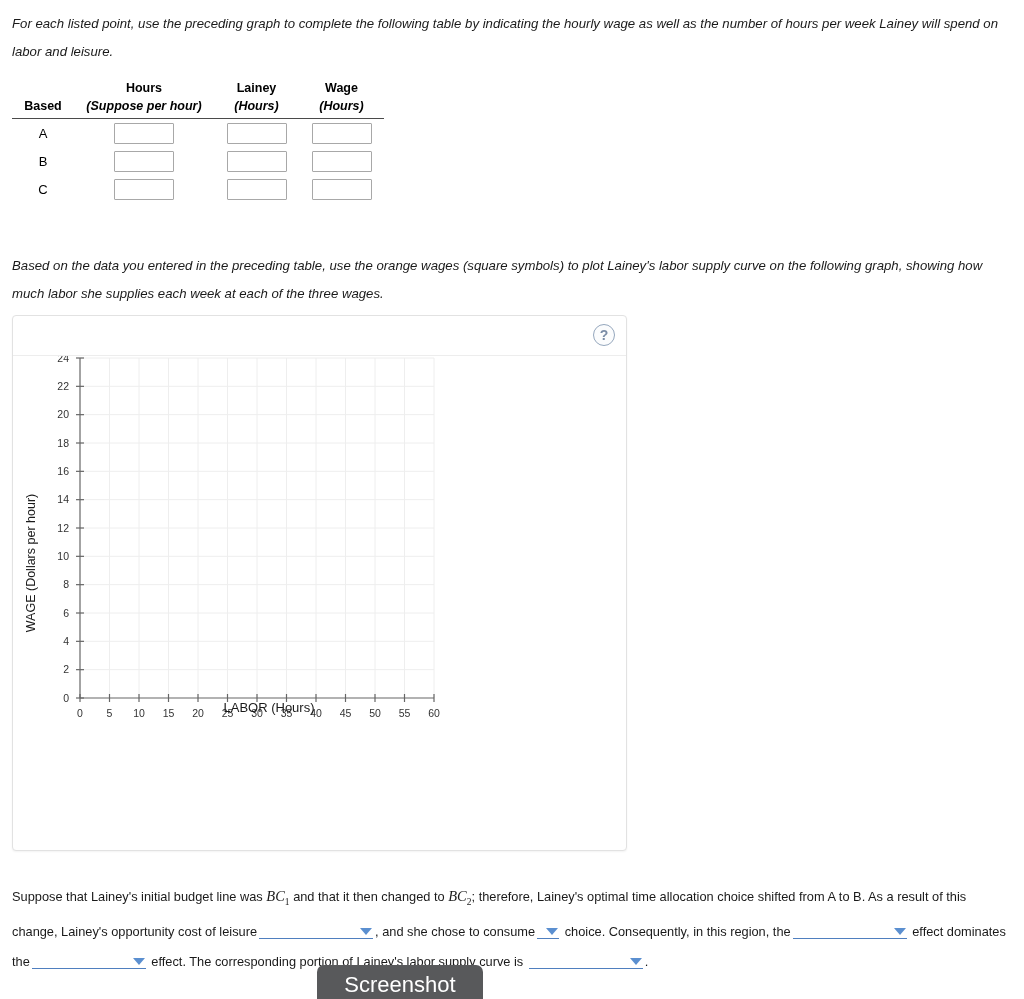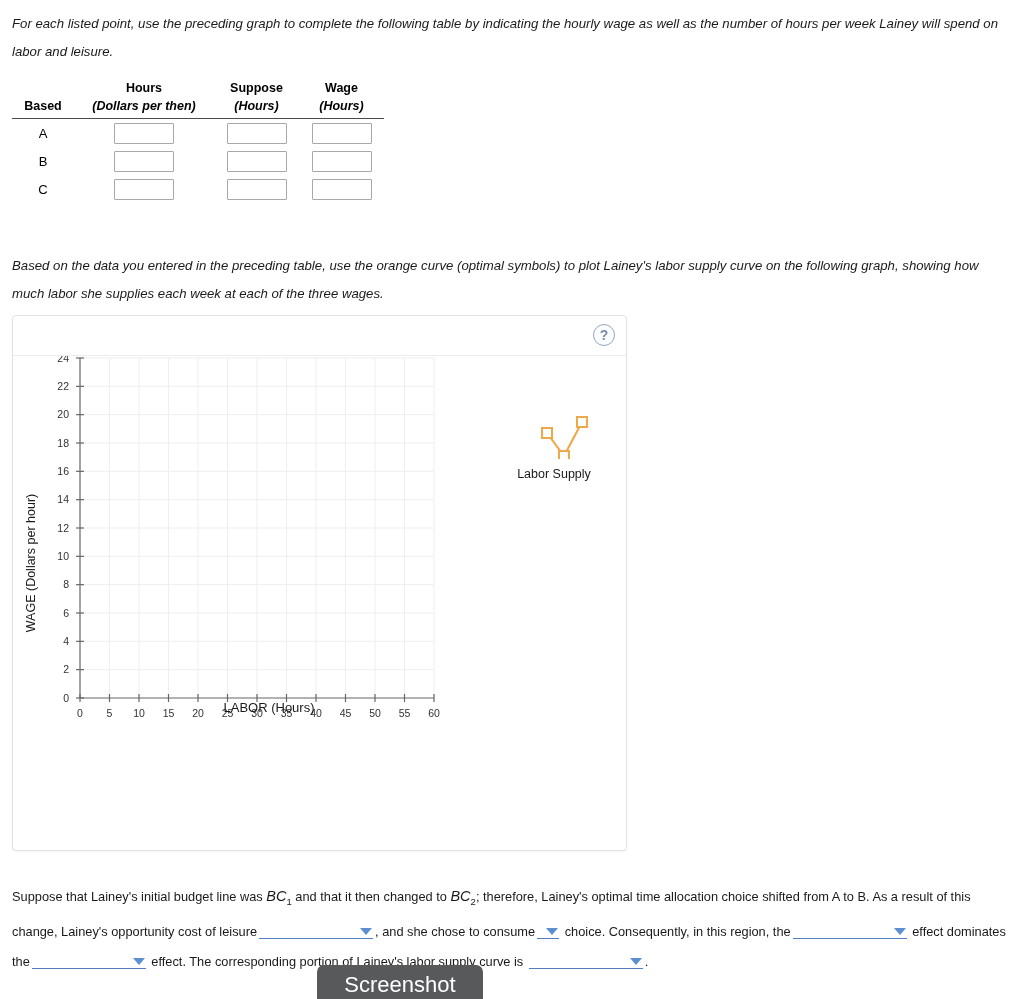--- a/index.html
+++ b/index.html
@@ -143,21 +143,21 @@
   #closing {
     position: absolute;
     left: 12px;
     top: 881px;
     width: 1000px;
     font-size: 12.8px;
     line-height: 30px;
     color: #1a1a1a;
   }
   .mathvar {
-    font-family: Liberation Sans, sans-serif;
+    font-family: Liberation Serif, serif;
     font-style: italic;
     font-size: 14.5px;
   }
   .mathvar sub {
     font-size: 9.5px;
     font-style: normal;
   }
   .dropdown {
     display: inline-block;
     position: relative;
@@ -199,27 +199,27 @@
 </head>
 <body>
 
 <div id="prompt-1" class="prompt">For each listed point, use the preceding graph to complete the following table by indicating the hourly wage as well as the number of hours per week Lainey will spend on labor and leisure.</div>
 
 <table id="wage-table">
   <thead>
     <tr class="hdr-row">
       <th class="col-point"></th>
       <th class="col-wage">Hours</th>
-      <th class="col-leis">Suppose</th>
+      <th class="col-leis">Lainey</th>
       <th class="col-labor">Wage</th>
     </tr>
     <tr class="unit-row">
       <th class="col-point">Based</th>
       <th class="col-wage">
-        <span class="unit">(Dollars per then)</span>
+        <span class="unit">(Suppose per hour)</span>
       </th>
       <th class="col-leis">
         <span class="unit">(Hours)</span>
       </th>
       <th class="col-labor">
         <span class="unit">(Hours)</span>
       </th>
     </tr>
   </thead>
   <tbody>
@@ -237,21 +237,21 @@
     </tr>
     <tr>
       <td class="point-cell">C</td>
       <td><input class="cellbox" type="text" value="" style=""></td>
       <td><input class="cellbox" type="text" value="" style=""></td>
       <td><input class="cellbox" type="text" value="" style=""></td>
     </tr>
   </tbody>
 </table>
 
-<div id="prompt-2" class="prompt">Based on the data you entered in the preceding table, use the orange curve (optimal symbols) to plot Lainey's labor supply curve on the following graph, showing how much labor she supplies each week at each of the three wages.</div>
+<div id="prompt-2" class="prompt">Based on the data you entered in the preceding table, use the orange wages (square symbols) to plot Lainey's labor supply curve on the following graph, showing how much labor she supplies each week at each of the three wages.</div>
 
 <div id="graph-panel">
   <div id="panel-header">
     <div id="help-button">?</div>
   </div>
 
   <svg id="plot-svg" width="613" height="400">
     <g id="grid-lines">
         <line x1="96.5" y1="2" x2="96.5" y2="342" stroke="#eeeeee" stroke-width="1"></line>
         <line x1="126" y1="2" x2="126" y2="342" stroke="#eeeeee" stroke-width="1"></line>
@@ -333,29 +333,20 @@
         <text x="303" y="361" text-anchor="middle" font-family="Liberation Sans, sans-serif" font-size="10.5" fill="#333">40</text>
         <text x="332.5" y="361" text-anchor="middle" font-family="Liberation Sans, sans-serif" font-size="10.5" fill="#333">45</text>
         <text x="362" y="361" text-anchor="middle" font-family="Liberation Sans, sans-serif" font-size="10.5" fill="#333">50</text>
         <text x="391.5" y="361" text-anchor="middle" font-family="Liberation Sans, sans-serif" font-size="10.5" fill="#333">55</text>
         <text x="421" y="361" text-anchor="middle" font-family="Liberation Sans, sans-serif" font-size="10.5" fill="#333">60</text>
       </g>
     <text id="x-axis-title" x="256" y="356" text-anchor="middle" font-family="Liberation Sans, sans-serif" font-size="13" fill="#1a1a1a">LABOR (Hours)</text>
     <text id="y-axis-title" x="22" y="207" text-anchor="middle" transform="rotate(-90 22 207)" font-family="Liberation Sans, sans-serif" font-size="12.5" fill="#1a1a1a">WAGE (Dollars per hour)</text>
   </svg>
 
-  <div id="legend-tool">
-    <svg width="70" height="48">
-      <polyline points="28,22 45,45 63,11" fill="none" stroke="#eda94a" stroke-width="2.1"></polyline>
-      <rect x="23" y="17" width="10" height="10" fill="#ffffff" stroke="#eda94a" stroke-width="2"></rect>
-      <rect x="40" y="40" width="10" height="10" fill="#ffffff" stroke="#eda94a" stroke-width="2"></rect>
-      <rect x="58" y="6" width="10" height="10" fill="#ffffff" stroke="#eda94a" stroke-width="2"></rect>
-    </svg>
-    <div id="legend-label">Labor Supply</div>
-  </div>
 </div>
 
 <div id="closing"><span>Suppose that Lainey's initial budget line was </span><span class="mathvar"><span>BC</span><sub>1</sub></span><span> and that it then changed to </span><span class="mathvar"><span>BC</span><sub>2</sub></span><span>; therefore, Lainey's optimal time allocation choice shifted from A to B. As a result of this change, Lainey's opportunity cost of leisure</span><span class="dropdown dd-wide"><span class="caret"></span></span><span>, and she chose to consume</span><span class="dropdown dd-narrow"><span class="caret"></span></span>
     <span>choice. Consequently, in this region, the</span><span class="dropdown dd-wide"><span class="caret"></span></span>
     <span>effect dominates the</span><span class="dropdown dd-wide"><span class="caret"></span></span>
     <span>effect. The corresponding portion of Lainey's labor supply curve is</span>
     <span class="dropdown dd-wide"><span class="caret"></span></span><span>.</span></div>
 
 <button id="screenshot-button">Screenshot</button>
 

